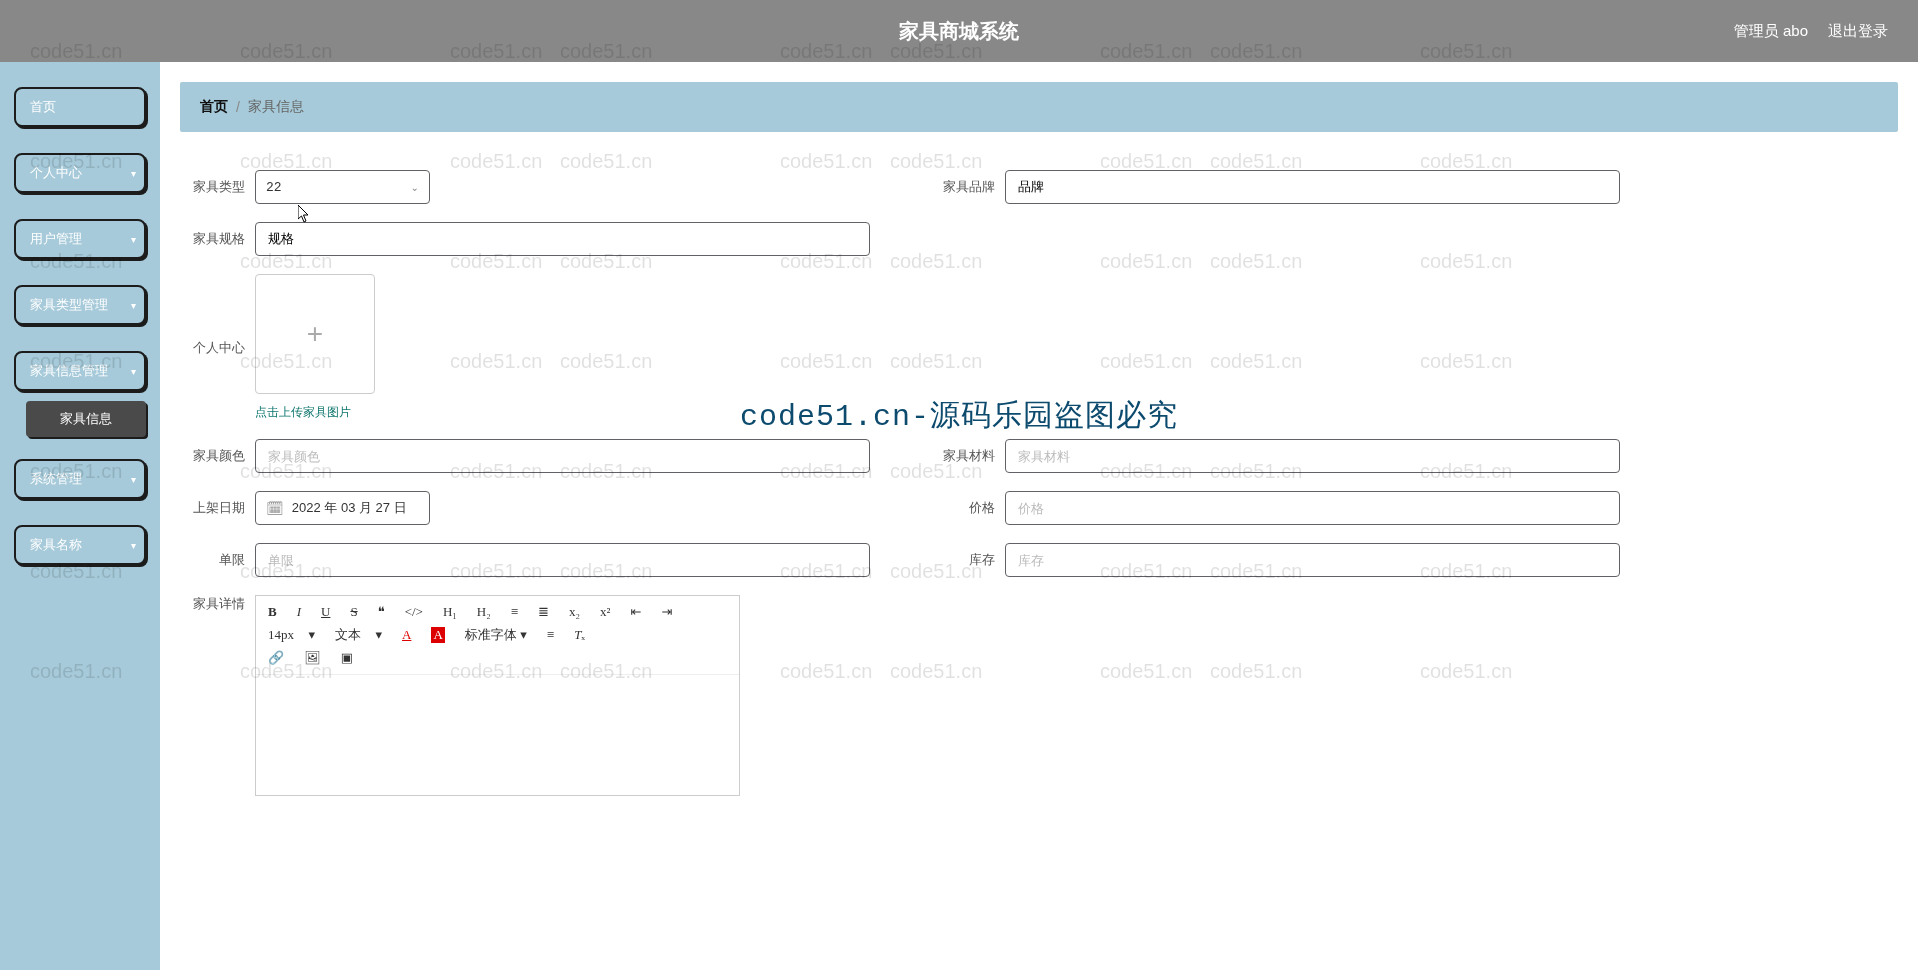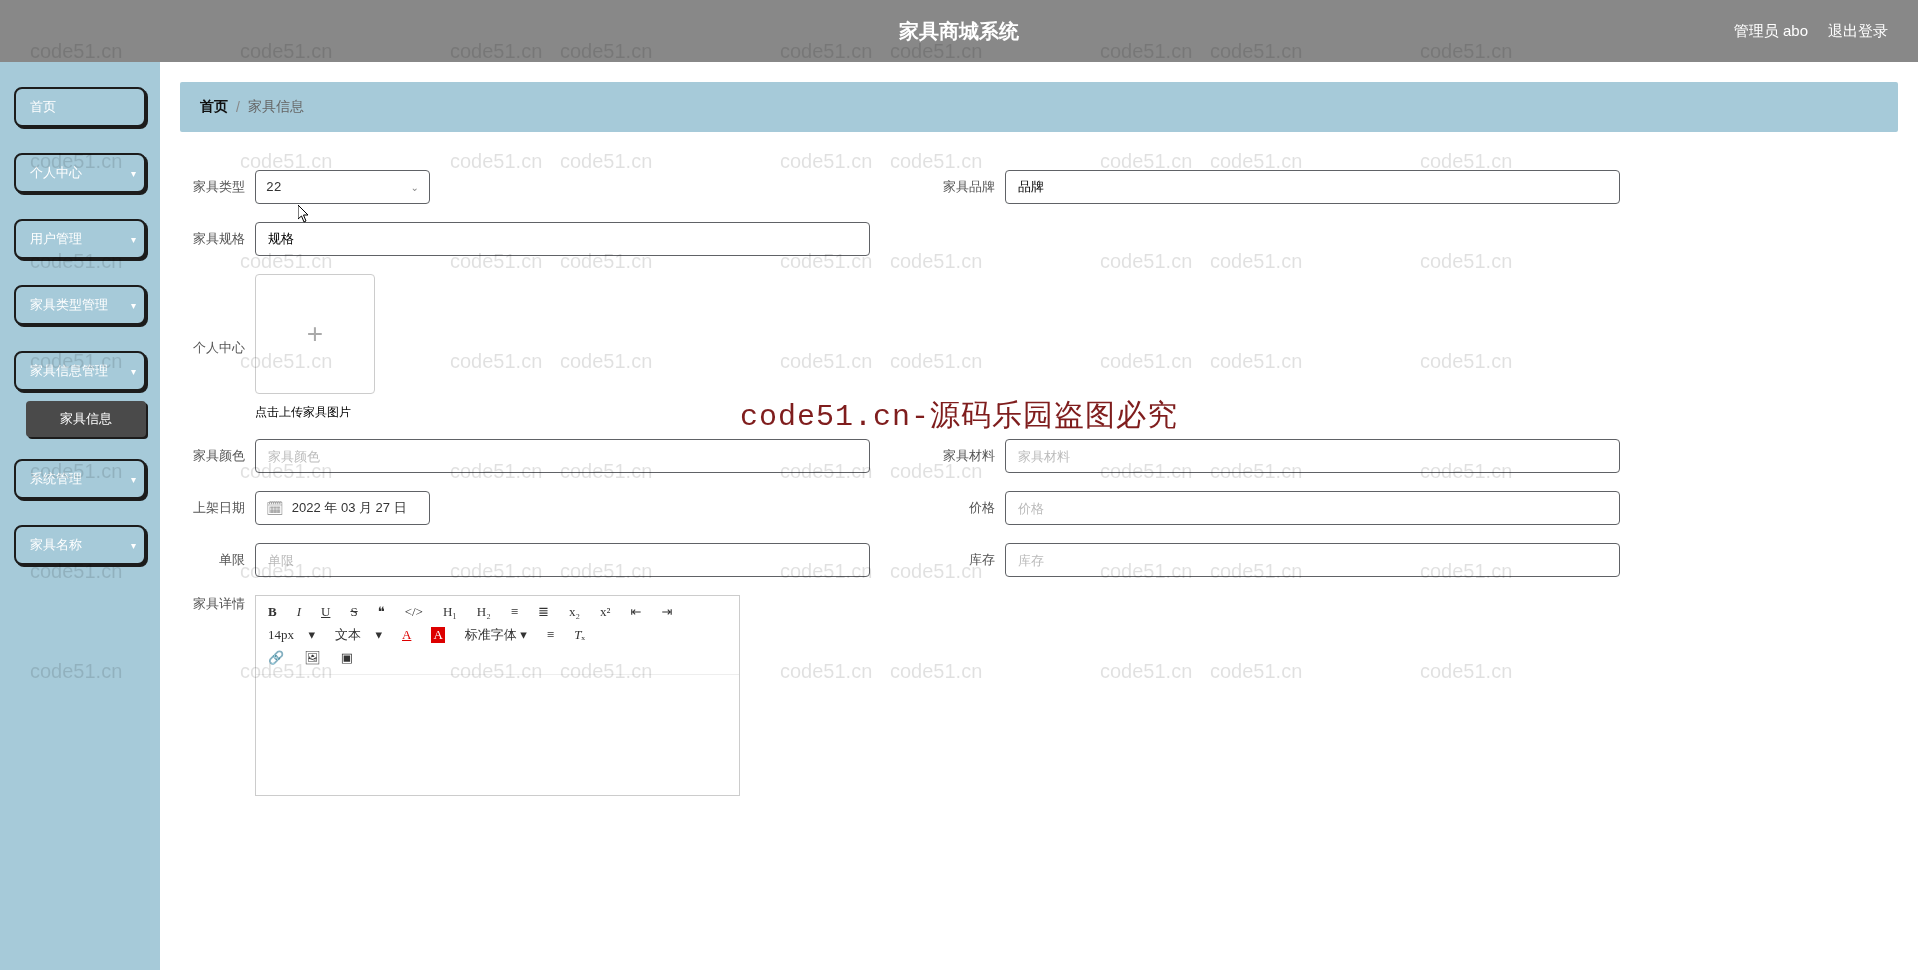--- a/index.html
+++ b/index.html
@@ -24,36 +24,36 @@
 .form-group.w1 { width: 680px; }
 .form-group.w2 { width: 680px; }
 .form-group .label { width: 55px; text-align: right; font-size: 13px; color: #555; margin-right: 10px; flex-shrink: 0; }
 .form-group input[type=text] { flex: 1; height: 34px; border: 1px solid #606266; border-radius: 4px; padding: 0 12px; font-size: 13px; outline: none; }
 .form-group input::placeholder { color: #bbb; }
 .select-box { width: 175px; height: 34px; border: 1px solid #606266; border-radius: 4px; display: flex; align-items: center; padding: 0 10px; cursor: pointer; position: relative; }
 .select-box .val { flex: 1; font-size: 13px; font-family: Liberation Mono, monospace; }
 .select-box .chev { font-size: 10px; color: #888; }
 .upload-area { width: 120px; height: 120px; border: 1px solid #ccc; border-radius: 4px; display: flex; align-items: center; justify-content: center; cursor: pointer; }
 .upload-area .plus { font-size: 28px; color: #aaa; font-weight: 300; }
-.upload-tip { font-size: 12px; color: #000000; margin-top: 10px; }
+.upload-tip { font-size: 12px; color: #0f766e; margin-top: 10px; }
 .date-box { width: 175px; height: 34px; border: 1px solid #606266; border-radius: 4px; display: flex; align-items: center; padding: 0 10px; cursor: pointer; }
 .date-box .cal-icon { margin-right: 8px; color: #888; }
 .date-box .val { font-size: 13px; }
 .editor { border: 1px solid #ccc; width: 485px; }
 .editor-toolbar { display: flex; flex-wrap: wrap; gap: 2px 12px; padding: 6px 8px; border-bottom: 1px solid #eee; align-items: center; font-size: 13px; }
 .editor-toolbar .tb { cursor: pointer; padding: 2px 4px; font-family: serif; color: #333; display: inline-flex; align-items: center; }
 .editor-toolbar .tb.small-sel { min-width: 55px; justify-content: space-between; }
 .editor-toolbar .tb.sel { min-width: 70px; justify-content: space-between; }
 .editor-toolbar .row { width: 100%; display: flex; gap: 12px; align-items: center; flex-wrap: wrap; }
 .editor-body { min-height: 120px; padding: 10px; }
 .detail-label { width: 55px; text-align: right; font-size: 13px; color: #555; margin-right: 10px; }
 .detail-wrap { display: flex; align-items: flex-start; }
 .watermark { position: fixed; top: 0; left: 0; width: 100%; height: 100%; pointer-events: none; z-index: 9999; }
 .wm-text { position: absolute; color: rgba(0,0,0,0.12); font-size: 20px; font-family: Arial; white-space: nowrap; }
-.wm-big { position: absolute; left: 50%; top: 395px; transform: translateX(-50%); color: #7f1d1d; font-size: 30px; font-family: "Courier New", monospace; white-space: nowrap; letter-spacing: 1px; }
+.wm-big { position: absolute; left: 50%; top: 395px; transform: translateX(-50%); color: #0c4a6e; font-size: 30px; font-family: "Courier New", monospace; white-space: nowrap; letter-spacing: 1px; }
 .cursor-ptr { position: absolute; left: 298px; top: 205px; width: 12px; height: 18px; z-index: 10; pointer-events: none; }
 </style>
 </head>
 <body>
 
 <div class="header">
   <div class="header-title">家具商城系统</div>
   <div class="header-right">
     <span>管理员 abo</span>
     <span>退出登录</span>

